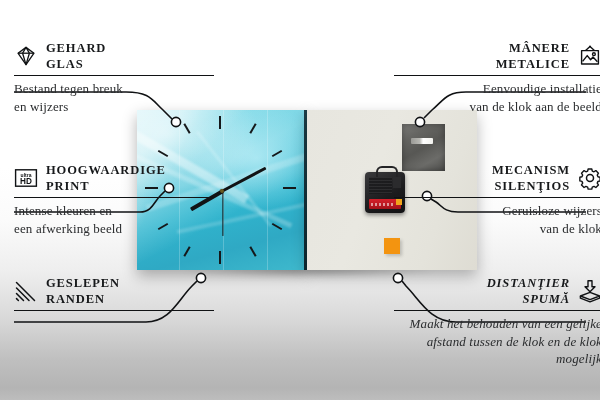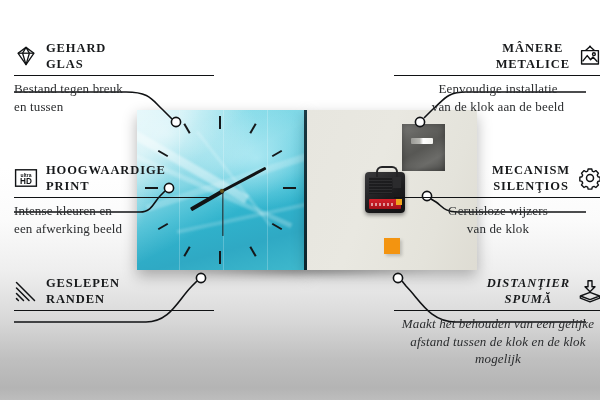--- a/index.html
+++ b/index.html
@@ -80,21 +80,21 @@
   .callout .head{display:flex;align-items:center;gap:8px;}
   .callout .title{font-size:12.5px;font-weight:bold;letter-spacing:.9px;
     color:#17191b;line-height:1.28;text-transform:uppercase;}
   .callout .rule{height:0;border-top:1.4px solid #101214;margin:3px 0 4px 0;}
   .callout .desc{font-size:13px;color:#2a2c2e;line-height:1.35;letter-spacing:.15px;}
   .left-co{left:14px;}
   .left-co .head{justify-content:flex-start;}
   .left-co .title,.left-co .desc{text-align:left;}
   .right-co{right:14px;width:208px;}
   .right-co .head{justify-content:flex-end;}
-  .right-co .title,.right-co .desc{text-align:center;}
+  .right-co .title,.right-co .desc{text-align:right;}
 
   .ico{width:24px;height:24px;flex:0 0 24px;text-align:right;}
   .ico svg{display:block;width:24px;height:24px;}
 
   
   #lines{position:absolute;left:0;top:0;width:600px;height:400px;pointer-events:none;}
 </style>
 </head>
 <body>
 
@@ -183,21 +183,21 @@
         <svg viewBox="0 0 24 24" stroke="#101214" stroke-width="1.3" fill="none" stroke-linejoin="round">
           <path d="M4 9.2 L12 3.4 L20 9.2 L12 20.6 Z"></path>
           <path d="M4 9.2 H20"></path>
             <path d="M8.6 9.2 L12 20.6 L15.4 9.2"></path>
           <path d="M8.6 9.2 L12 3.4 L15.4 9.2"></path>
         </svg>
       </span>
       <span class="title"><span>GEHARD</span><br><span>GLAS</span></span>
     </div>
     <div class="rule"></div>
-    <div class="desc"><span>Bestand tegen breuk</span><br><span>en tussen</span></div>
+    <div class="desc"><span>Bestand tegen breuk</span><br><span>en wijzers</span></div>
   </div>
 
   <div class="callout left-co" style="top:162px;">
     <div class="head">
       <span class="ico">
         <svg viewBox="0 0 24 24">
           <rect x="1.6" y="3.8" width="20.8" height="16.4" fill="none" stroke="#101214" stroke-width="1.4"></rect>
           <text x="12" y="11" font-family="Liberation Sans, sans-serif" font-size="5" font-weight="bold" fill="#101214" text-anchor="middle">ultra</text>
           <text x="12" y="18.4" font-family="Liberation Sans, sans-serif" font-size="8.2" font-weight="bold" fill="#101214" text-anchor="middle">HD</text>
         </svg>

